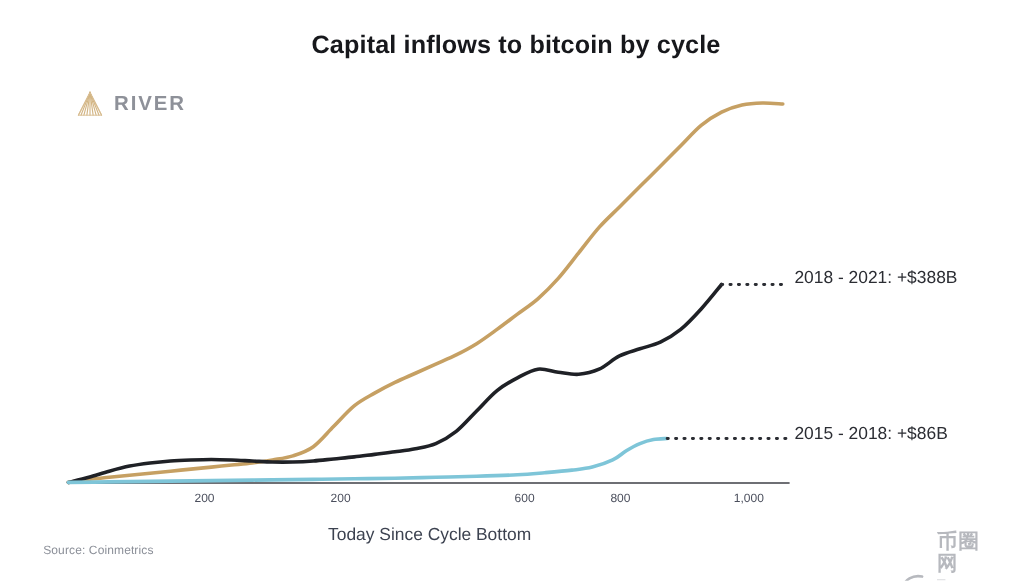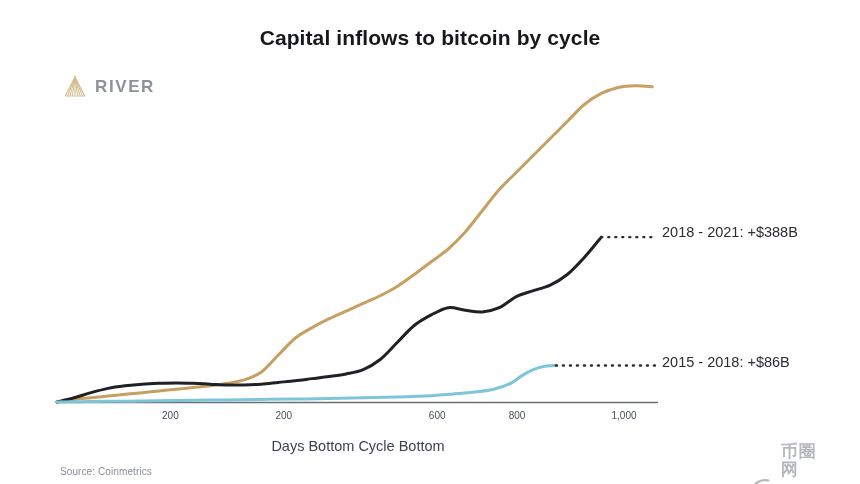--- a/index.html
+++ b/index.html
@@ -82,25 +82,24 @@
     left: 0; top: 438px;
     width: 716px;
     text-align: center;
     font-size: 14.5px;
     color: #3c4250;
   }
 
   
   .source-note {
     position: absolute;
-    left: 36px; top: 466px;
+    left: 36px; top: 454px;
     font-size: 10px;
     color: #8b8f98;
     letter-spacing: 0.1px;
-    margin-left: 24px;
   }
 
   
   .watermark {
     position: absolute;
     left: 748px; top: 443px;
     display: flex;
     align-items: flex-end;
     gap: 5px;
     opacity: 0.72;
@@ -167,21 +166,21 @@
   <div class="series-label" id="label-cycle-2015">2015 - 2018: +$86B</div>
 
   <div id="tick-layer">
       <div class="tick-label" style="left: 170.4px;">200</div>
       <div class="tick-label" style="left: 283.8px;">200</div>
       <div class="tick-label" style="left: 397.2px; margin-left: 40px;">600</div>
       <div class="tick-label" style="left: 517px;">800</div>
       <div class="tick-label" style="left: 624px;">1,000</div>
     </div>
 
-  <div class="axis-title">Days Bottom Cycle Bottom</div>
+  <div class="axis-title">Today Since Cycle Bottom</div>
 
   <div class="source-note">Source: Coinmetrics</div>
 
   <div class="watermark">
     <svg class="wm-mark" viewBox="0 0 34 34">
       <path d="M25 6 C16 4 6 9 6 18 C6 26 13 31 20 29 C26 27 28 20 24 16 C21 13 16 14 15 18" fill="none" stroke="#9b9ea6" stroke-width="2.6" stroke-linecap="round"></path>
       <circle cx="16.5" cy="20.5" r="3.2" fill="none" stroke="#9b9ea6" stroke-width="2"></circle>
       <path d="M16.5 17 L16.5 24 M13.6 18.6 L19.4 22.4 M19.4 18.6 L13.6 22.4" stroke="#9b9ea6" stroke-width="1.1"></path>
     </svg>
     <div class="wm-right">

